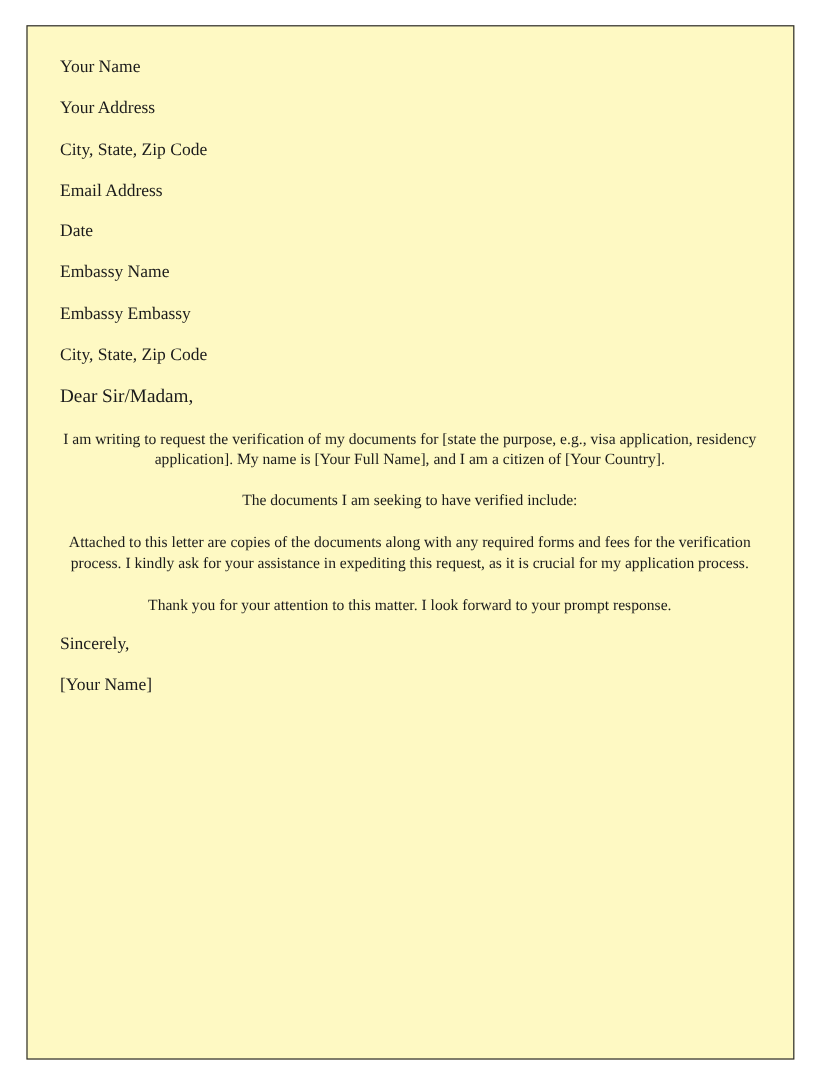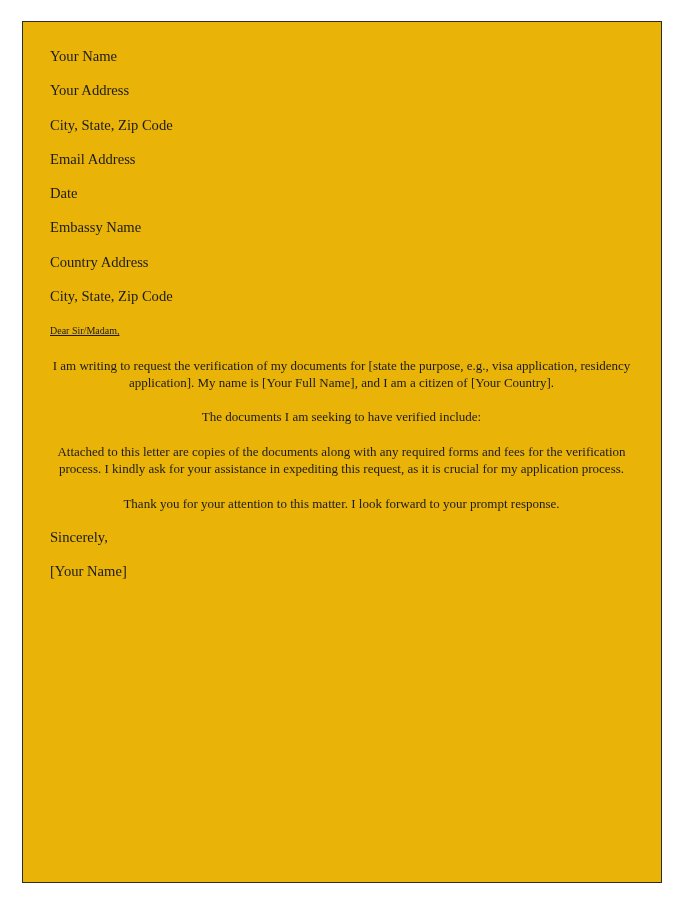--- a/index.html
+++ b/index.html
@@ -15,42 +15,41 @@
   }
 
   .page-sheet {
     position: absolute;
     left: 22px;
     top: 21px;
     width: 640px;
     height: 862px;
     box-sizing: border-box;
     border: 1px solid #2b2b2b;
-    background: #eab308;
+    background: #fef9c3;
     overflow: hidden;
   }
 
   .letter-body {
     padding: 26px 26px 0 27px;
   }
 
   .addr-line {
     font-size: 14.6px;
     line-height: 17px;
     color: #1b1b1b;
     margin: 0 0 17.3px 0;
     white-space: nowrap;
   }
 
   .salutation {
-    font-size: 10px;
+    font-size: 16px;
     line-height: 17px;
     color: #1b1b1b;
     margin: 0 0 17.3px 0;
-    text-decoration: underline;
   }
 
   .body-para {
     font-size: 13px;
     line-height: 17.2px;
     color: #1b1b1b;
     margin: 0 0 17.3px 0;
     text-align: center;
     max-width: 583px;
   }
@@ -84,21 +83,21 @@
     <div>
       <p class="addr-line">Your Name</p>
       <p class="addr-line">Your Address</p>
       <p class="addr-line">City, State, Zip Code</p>
       <p class="addr-line">Email Address</p>
       <p class="addr-line">Date</p>
     </div>
 
     <div>
       <p class="addr-line">Embassy Name</p>
-      <p class="addr-line">Country Address</p>
+      <p class="addr-line">Embassy Embassy</p>
       <p class="addr-line">City, State, Zip Code</p>
     </div>
 
     <p class="salutation">Dear Sir/Madam,</p>
 
     <p class="body-para">I am writing to request the verification of my documents for [state the purpose, e.g., visa application, residency application]. My name is [Your Full Name], and I am a citizen of [Your Country].</p>
 
     <p class="body-para">The documents I am seeking to have verified include:</p>
 
 

